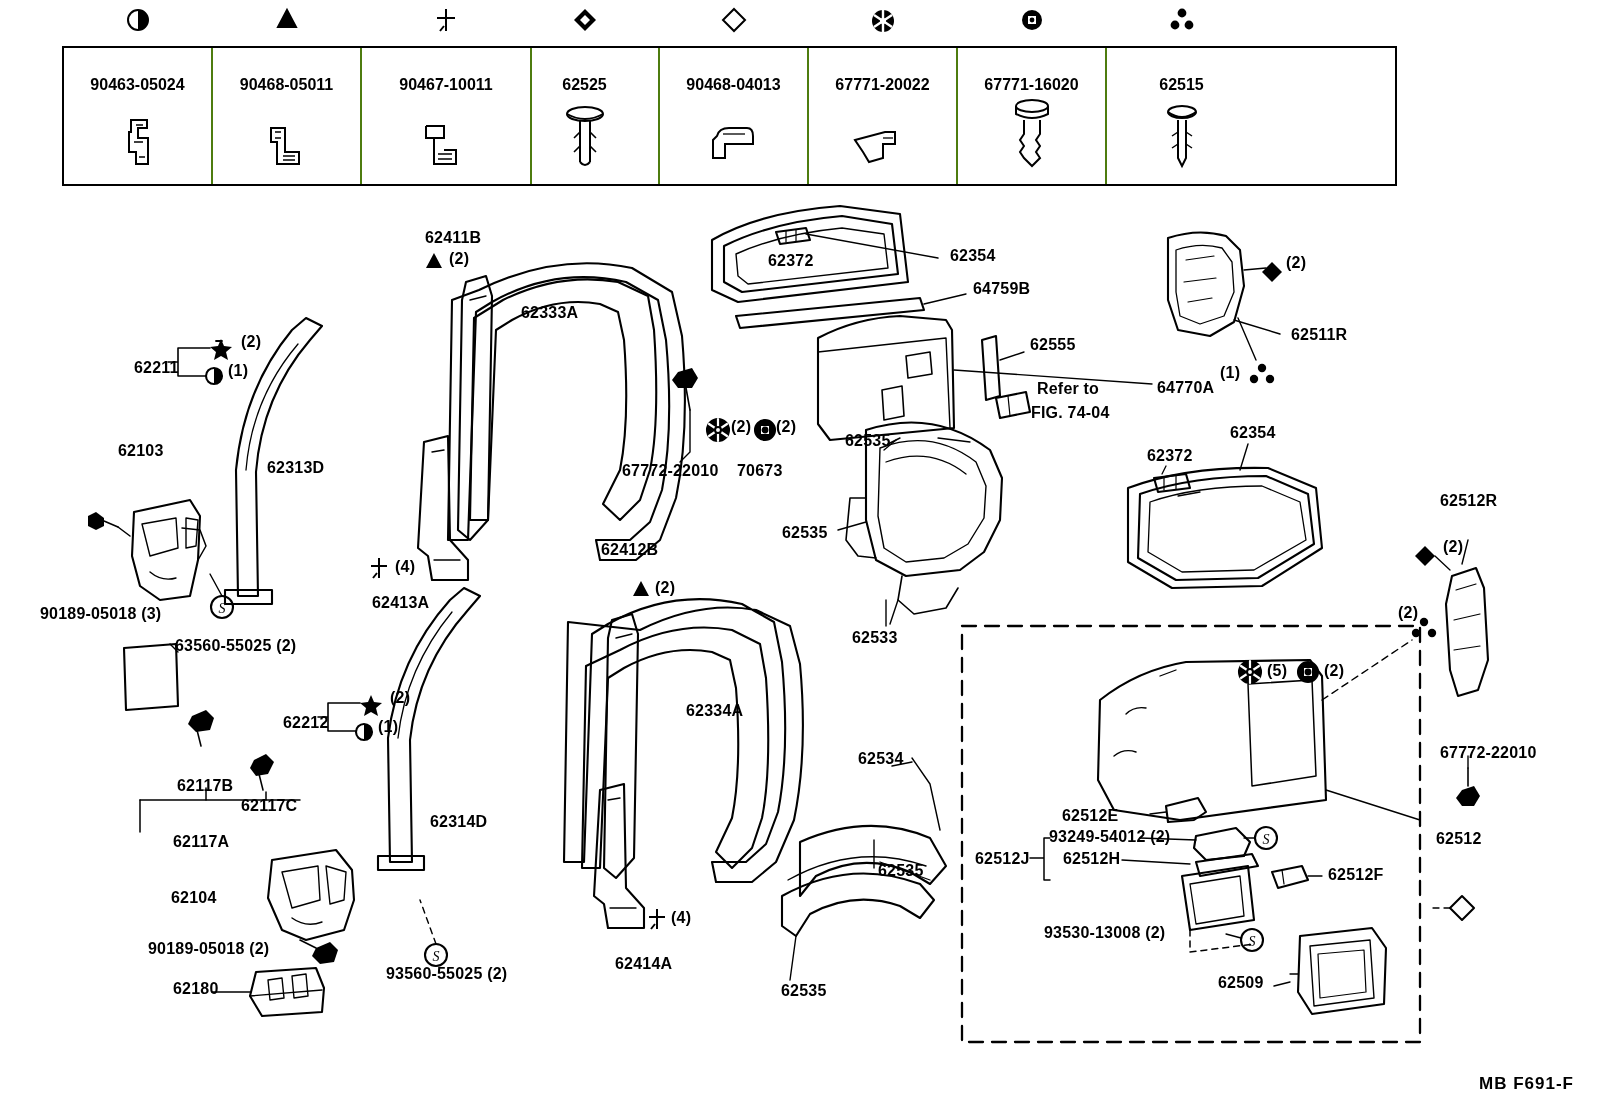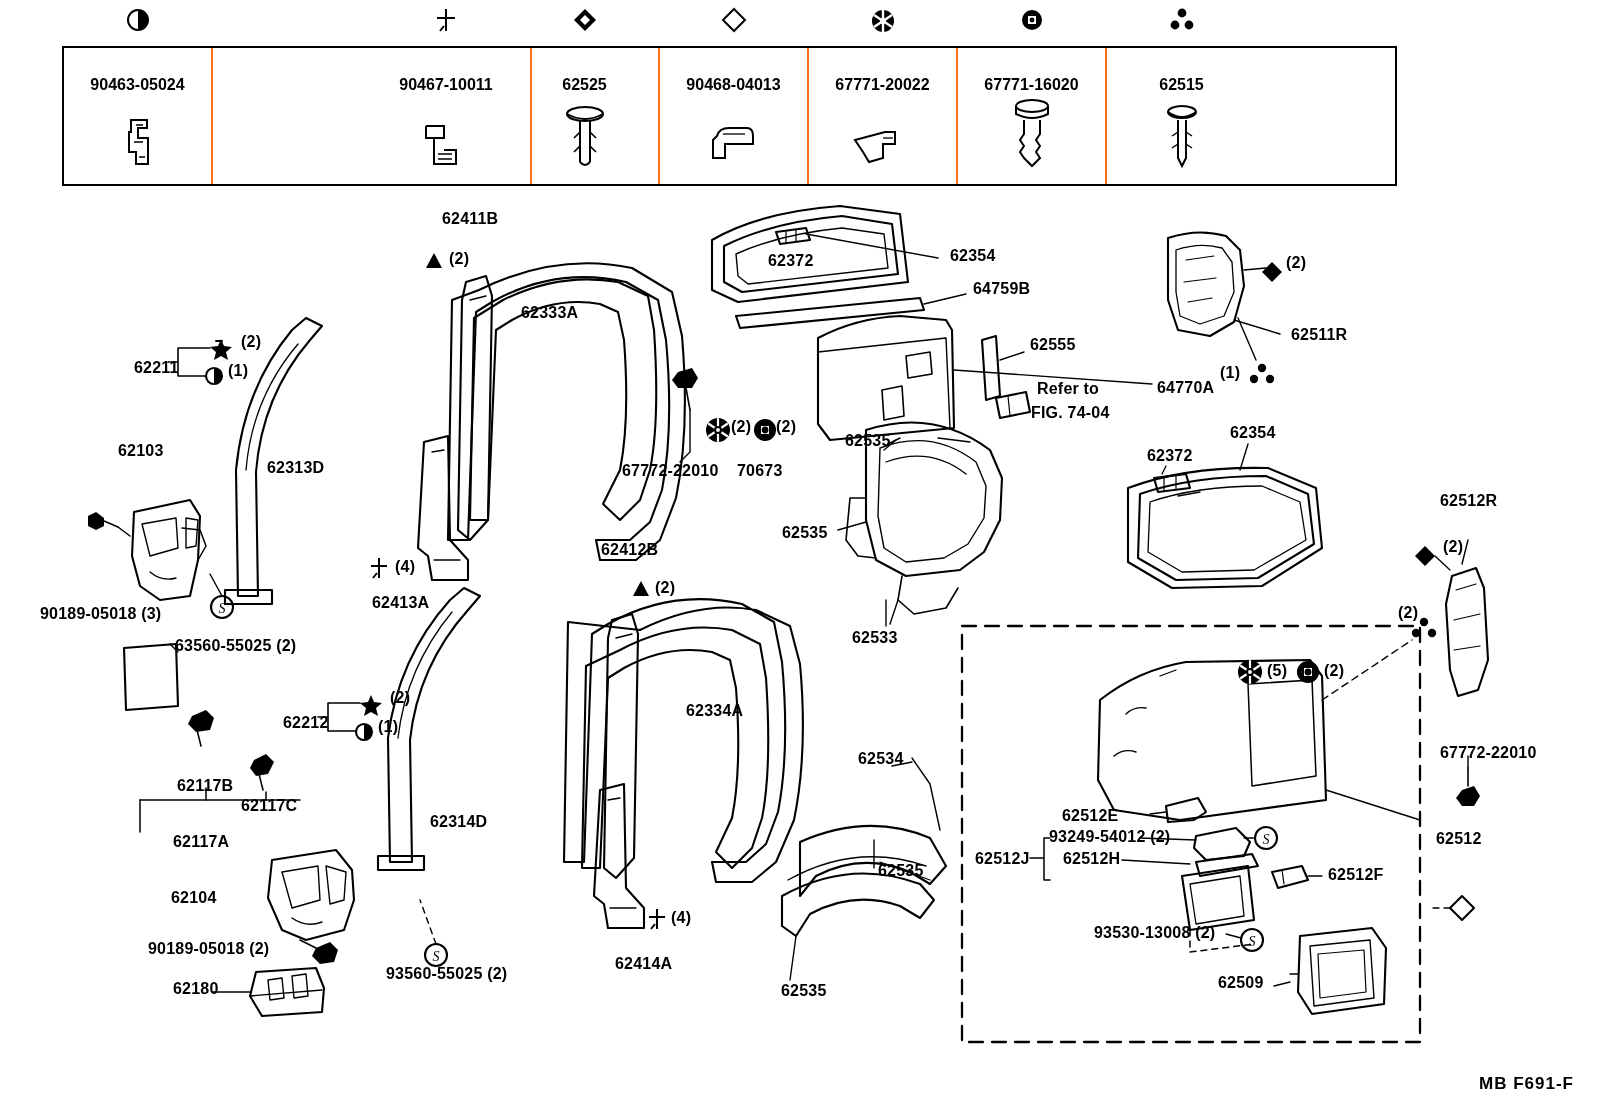--- a/index.html
+++ b/index.html
@@ -31,21 +31,21 @@
     width: 1335px;
     height: 140px;
     border: 2px solid #000;
     box-sizing: border-box;
   }
   .legend-cell {
     position: absolute;
     top: 0;
     height: 100%;
     box-sizing: border-box;
-    border-right: 2px solid #f97316;
+    border-right: 2px solid #4d7c0f;
   }
   .legend-cell:last-child { border-right: none; }
   .legend-code {
     position: absolute;
     top: 28px;
     left: 0;
     width: 100%;
     text-align: center;
     font-size: 16px;
     font-weight: bold;
@@ -98,20 +98,34 @@
       </div>
       <div class="legend-code">90463-05024</div>
       <div class="legend-art">
         <svg width="70" height="62" viewBox="0 0 70 62">
             <path d="M28 8 L44 8 L44 16 L35 16 L35 26 L45 26 L45 52 L33 52 L33 40 L26 40 L26 20 L28 20 Z" fill="none" stroke="#000" stroke-width="2"></path>
             <path d="M33 13 L40 13 M31 30 L40 30 M36 45 L42 45" stroke="#000" stroke-width="1.4" fill="none"></path>
           </svg>
       </div>
     </div>
 
+    <div class="legend-cell" style="left:149px; width:149px;">
+      <div class="legend-sym">
+        <svg width="28" height="28" viewBox="0 0 28 28">
+            <path d="M14 4 L23 21 L5 21 Z" fill="#000" stroke="#000" stroke-width="2"></path>
+          </svg>
+      </div>
+      <div class="legend-code">90468-05011</div>
+      <div class="legend-art">
+        <svg width="80" height="62" viewBox="0 0 80 62">
+            <path d="M24 16 L38 16 L38 40 L52 40 L52 52 L30 52 L30 30 L24 30 Z" fill="none" stroke="#000" stroke-width="2"></path>
+            <path d="M28 20 L34 20 M28 26 L34 26 M36 44 L48 44 M36 48 L48 48" stroke="#000" stroke-width="1.3"></path>
+          </svg>
+      </div>
+    </div>
 
     <div class="legend-cell" style="left:298px; width:170px;">
       <div class="legend-sym">
         <svg width="30" height="30" viewBox="0 0 30 30">
             <path d="M15 3 L15 25 M6 12 L24 12 M9 25 L13 20" stroke="#000" stroke-width="2" fill="none"></path>
           </svg>
       </div>
       <div class="legend-code">90467-10011</div>
       <div class="legend-art">
         <svg width="84" height="62" viewBox="0 0 84 62">
@@ -463,21 +477,21 @@
       <path d="M1318 954 L1364 950 L1366 992 L1320 998 Z" stroke-width="1.2"></path>
       <path d="M1298 974 L1290 974" stroke-width="1.3"></path>
       <path d="M1290 982 L1274 986" stroke-width="1.4"></path>
 
       <path d="M886 626 L886 600" stroke-width="1.4"></path>
 
       <path d="M892 766 L912 762" stroke-width="1.4"></path>
     </g>
   </svg>
 
-  <div class="lbl" style="left:425px; top:210px;margin-left:17px;">62411B</div>
+  <div class="lbl" style="left:425px; top:229px;">62411B</div>
   <div class="lbl" style="left:449px; top:250px;">(2)</div>
   <div style="position:absolute; left:423px; top:250px;">
     <svg width="22" height="22" viewBox="0 0 22 22">
         <path d="M11 3 L19 18 L3 18 Z" fill="#000"></path>
       </svg>
   </div>
 
   <div class="lbl" style="left:521px; top:304px;">62333A</div>
   <div class="lbl" style="left:768px; top:252px;">62372</div>
   <div class="lbl" style="left:950px; top:247px;">62354</div>
@@ -552,19 +566,19 @@
       </svg>
   </div>
 
   <div class="lbl" style="left:1062px; top:807px;">62512E</div>
   <div class="lbl" style="left:1049px; top:828px;">93249-54012  (2)</div>
   <div class="lbl" style="left:975px; top:850px;">62512J</div>
   <div class="lbl" style="left:1063px; top:850px;">62512H</div>
   <div class="lbl" style="left:1328px; top:866px;">62512F</div>
   <div class="lbl" style="left:1436px; top:830px;">62512</div>
   <div class="lbl" style="left:1440px; top:744px;">67772-22010</div>
-  <div class="lbl" style="left:1094px; top:924px;">93530-13008 (2)</div>
+  <div class="lbl" style="left:1044px; top:924px;">93530-13008 (2)</div>
   <div class="lbl" style="left:1218px; top:974px;">62509</div>
   <div class="lbl" style="left:1267px; top:662px;">(5)</div>
   <div class="lbl" style="left:1324px; top:662px;">(2)</div>
 
   <div class="footer">MB  F691-F</div>
 </div>
 
 </body></html>

